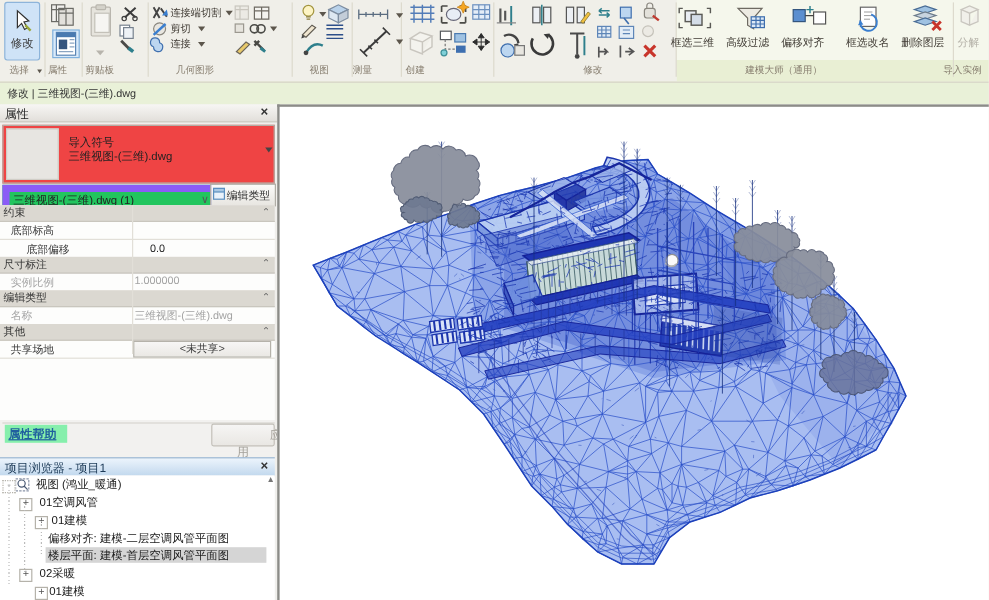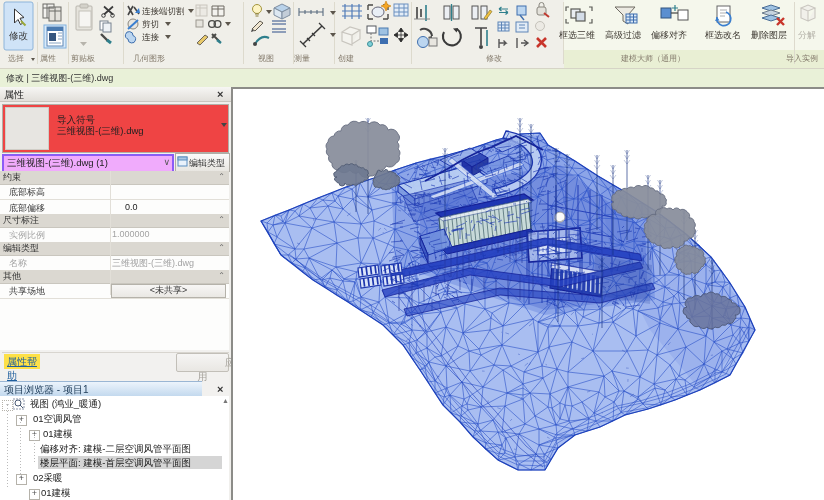--- a/index.html
+++ b/index.html
@@ -50,21 +50,21 @@
   <div class="gsep" style="left:293px"></div>
   <div class="gsep" style="left:334px"></div>
   <div class="gsep" style="left:411px"></div>
   <div class="gsep" style="left:563px"></div>
   <div class="gsep" style="left:794px"></div>
 
   <div class="glabel" style="left:2px;width:28px;">选择</div>
   <div class="dd" style="left:31px;top:58px;"></div>
   <div class="glabel" style="left:36px;width:24px;">属性</div>
   <div class="glabel" style="left:66px;width:34px;">剪贴板</div>
-  <div class="glabel" style="left:120px;width:45px;text-align:right;">几何图形</div>
+  <div class="glabel" style="left:140px;width:45px;">几何图形</div>
   <div class="glabel" style="left:254px;width:24px;">视图</div>
   <div class="glabel" style="left:290px;width:24px;">测量</div>
   <div class="glabel" style="left:334px;width:24px;">创建</div>
   <div class="glabel" style="left:482px;width:24px;">修改</div>
   <div class="glabel" style="left:615px;width:76px;">建模大师（通用）</div>
   <div class="glabel" style="left:781px;width:42px;">导入实例</div>
   <svg id="icons" class="abs" style="left:0;top:0" width="824" height="68" viewBox="0 0 824 68">
 
     <rect x="4" y="2" width="29" height="48" rx="2" fill="#cfe3f7" stroke="#8db4da"></rect>
     <path d="M14.5 9 L14.5 23 L18 19.5 L20.5 24.5 L22.8 23.2 L20 18.3 L24 17.5 Z" fill="#fff" stroke="#333" stroke-width="1"></path>
@@ -243,21 +243,21 @@
       <span style="position:absolute;left:4px;top:1px;">属性</span>
     <span class="pX" style="left:217px;top:1px;">×</span>
     </div>
 
   <div class="abs" style="left:2px;top:17px;width:225px;height:47px;background:#ef4444;border:1px solid #b2afa7;">
     <div class="abs" style="left:2px;top:2px;width:42px;height:41px;background:#e7e5e1;border:1px solid #d0cdc6;"></div>
     <div class="abs" style="left:54px;top:9px;font-size:9.5px;line-height:11px;color:#222;">导入符号<br>三维视图-(三维).dwg</div>
     <div class="abs" style="left:218px;top:18px;width:0;height:0;border-left:3px solid transparent;border-right:3px solid transparent;border-top:4px solid #444;"></div>
   </div>
 
-  <div class="abs" style="left:2px;top:67px;width:168px;height:15px;background:#f0abfc;border:2px solid #8b5cf6;font-size:9.5px;color:#222;text-align:right;">
+  <div class="abs" style="left:2px;top:67px;width:168px;height:15px;background:#22c55e;border:6px solid #8b5cf6;font-size:9.5px;color:#222;text-align:right;">
     <span style="position:absolute;left:3px;top:1px;">三维视图-(三维).dwg (1)</span>
     <span style="position:absolute;right:2px;top:1px;color:#555;font-size:9px;">∨</span>
   </div>
   <div class="abs" style="left:175px;top:66px;width:53px;height:17px;background:linear-gradient(#fbfbfa,#e8e6e1);border:1px solid #b0ada6;font-size:10px;color:#333;">
     <span style="position:absolute;left:13px;top:3px;font-size:9px;">编辑类型</span>
     <svg style="position:absolute;left:1px;top:2px;" width="12" height="12" viewBox="0 0 12 12">
         <rect x="1" y="1" width="9" height="9" fill="#e9f2fb" stroke="#5b8fc0"></rect>
         <rect x="1" y="1" width="9" height="3" fill="#a9c8e4" stroke="#5b8fc0"></rect>
       </svg>
   </div>
@@ -265,21 +265,21 @@
   <div id="pgrid">
     <div class="abs" style="left:0;top:84px;width:229px;height:179px;background:#fdfdfc;"></div>
     <div class="phdr" style="top:84px;">
         <span style="position:absolute;left:3px;top:0px;">约束</span>
         <span style="position:absolute;right:4px;top:1px;font-size:8px;color:#666;">⌃</span>
       </div>
     <div class="prow" style="top:98px;">
         <span style="position:absolute;left:9px;top:1px;">底部标高</span>
       </div>
     <div class="prow" style="top:114px;">
-        <span style="position:absolute;left:9px;top:1px;">底部偏移</span>
+        <span style="position:absolute;left:22px;top:1px;">底部偏移</span>
         <span class="pval" style="top:1px;color:#222;padding-left:13px;">0.0</span>
       </div>
     <div class="phdr" style="top:127px;">
         <span style="position:absolute;left:3px;top:0px;">尺寸标注</span>
         <span style="position:absolute;right:4px;top:1px;font-size:8px;color:#666;">⌃</span>
       </div>
     <div class="prow" style="top:141px;">
         <span style="position:absolute;left:9px;top:1px;color:#a3a3a3;">实例比例</span>
         <span class="pval" style="top:1px;color:#a3a3a3;">1.000000</span>
       </div>
@@ -297,26 +297,26 @@
       </div>
     <div class="prow" style="top:197px;">
         <span style="position:absolute;left:9px;top:1px;">共享场地</span>
       <div class="abs" style="left:111px;top:0px;width:113px;height:12px;border:1px solid #b5b2aa;background:linear-gradient(#f7f6f5,#eae8e4);text-align:center;"><span style="position:relative;top:-1px;">&lt;未共享&gt;</span></div>
       </div>
     <div class="abs" style="left:110px;top:84px;width:1px;height:124px;background:#e2dfd8;"></div>
   </div>
 
   <div class="abs" style="left:0px;top:263px;width:229px;height:49px;background:#f2f1ef;"></div>
   <div class="abs" style="left:2px;top:265px;width:227px;height:23px;background:#f2f1ef;border-top:1px solid #d8d5cf;"></div>
-  <div class="abs" style="left:4px;top:267px;width:36px;height:15px;background:#fde047;font-size:10px;color:#1f5f9e;">
+  <div class="abs" style="left:4px;top:267px;width:52px;height:15px;background:#86efac;font-size:10px;color:#1f5f9e;font-weight:bold;">
       <span style="position:absolute;left:3px;top:1px;text-decoration:underline;">属性帮助</span>
     </div>
   <div class="abs" style="left:176px;top:266px;width:51px;height:17px;background:linear-gradient(#f6f5f4,#e9e7e3);border:1px solid #c2bfb8;border-radius:2px;font-size:10px;color:#a4a19a;text-align:center;"><span style="position:relative;top:2px;margin-left:48px;">应用</span></div>
 
-  <div class="abs" style="left:0px;top:294px;width:202px;height:14px;background:linear-gradient(#ecf4fc,#c3d9ee);border-top:1px solid #9ab6d4;border-bottom:1px solid #9ab6d4;font-size:10px;color:#1c3a57;text-decoration:underline;">
+  <div class="abs" style="left:0px;top:294px;width:229px;height:14px;background:linear-gradient(#ecf4fc,#c3d9ee);border-top:1px solid #9ab6d4;border-bottom:1px solid #9ab6d4;font-size:10px;color:#1c3a57;text-decoration:underline;">
      <span style="position:absolute;left:4px;top:1px;">项目浏览器 - 项目1</span>
      <span class="pX" style="left:217px;top:1px;">×</span>
   </div>
   <div class="abs" style="left:0px;top:309px;width:229px;height:104px;background:#ffffff;" id="treebg"></div>
   <div id="tree">
     <div class="trow" style="left:30px;top:311px;">视图 (鸿业_暖通)</div>
     <svg class="abs" style="left:12px;top:311px;" width="14" height="12" viewBox="0 0 14 12">
         <rect x="1" y="1" width="11" height="10" fill="#fff" stroke="#8a94a8" stroke-dasharray="2 1"></rect>
         <circle cx="6" cy="5" r="3" fill="none" stroke="#4a5a74"></circle>
         <line x1="8" y1="7" x2="11" y2="10" stroke="#4a5a74"></line>

